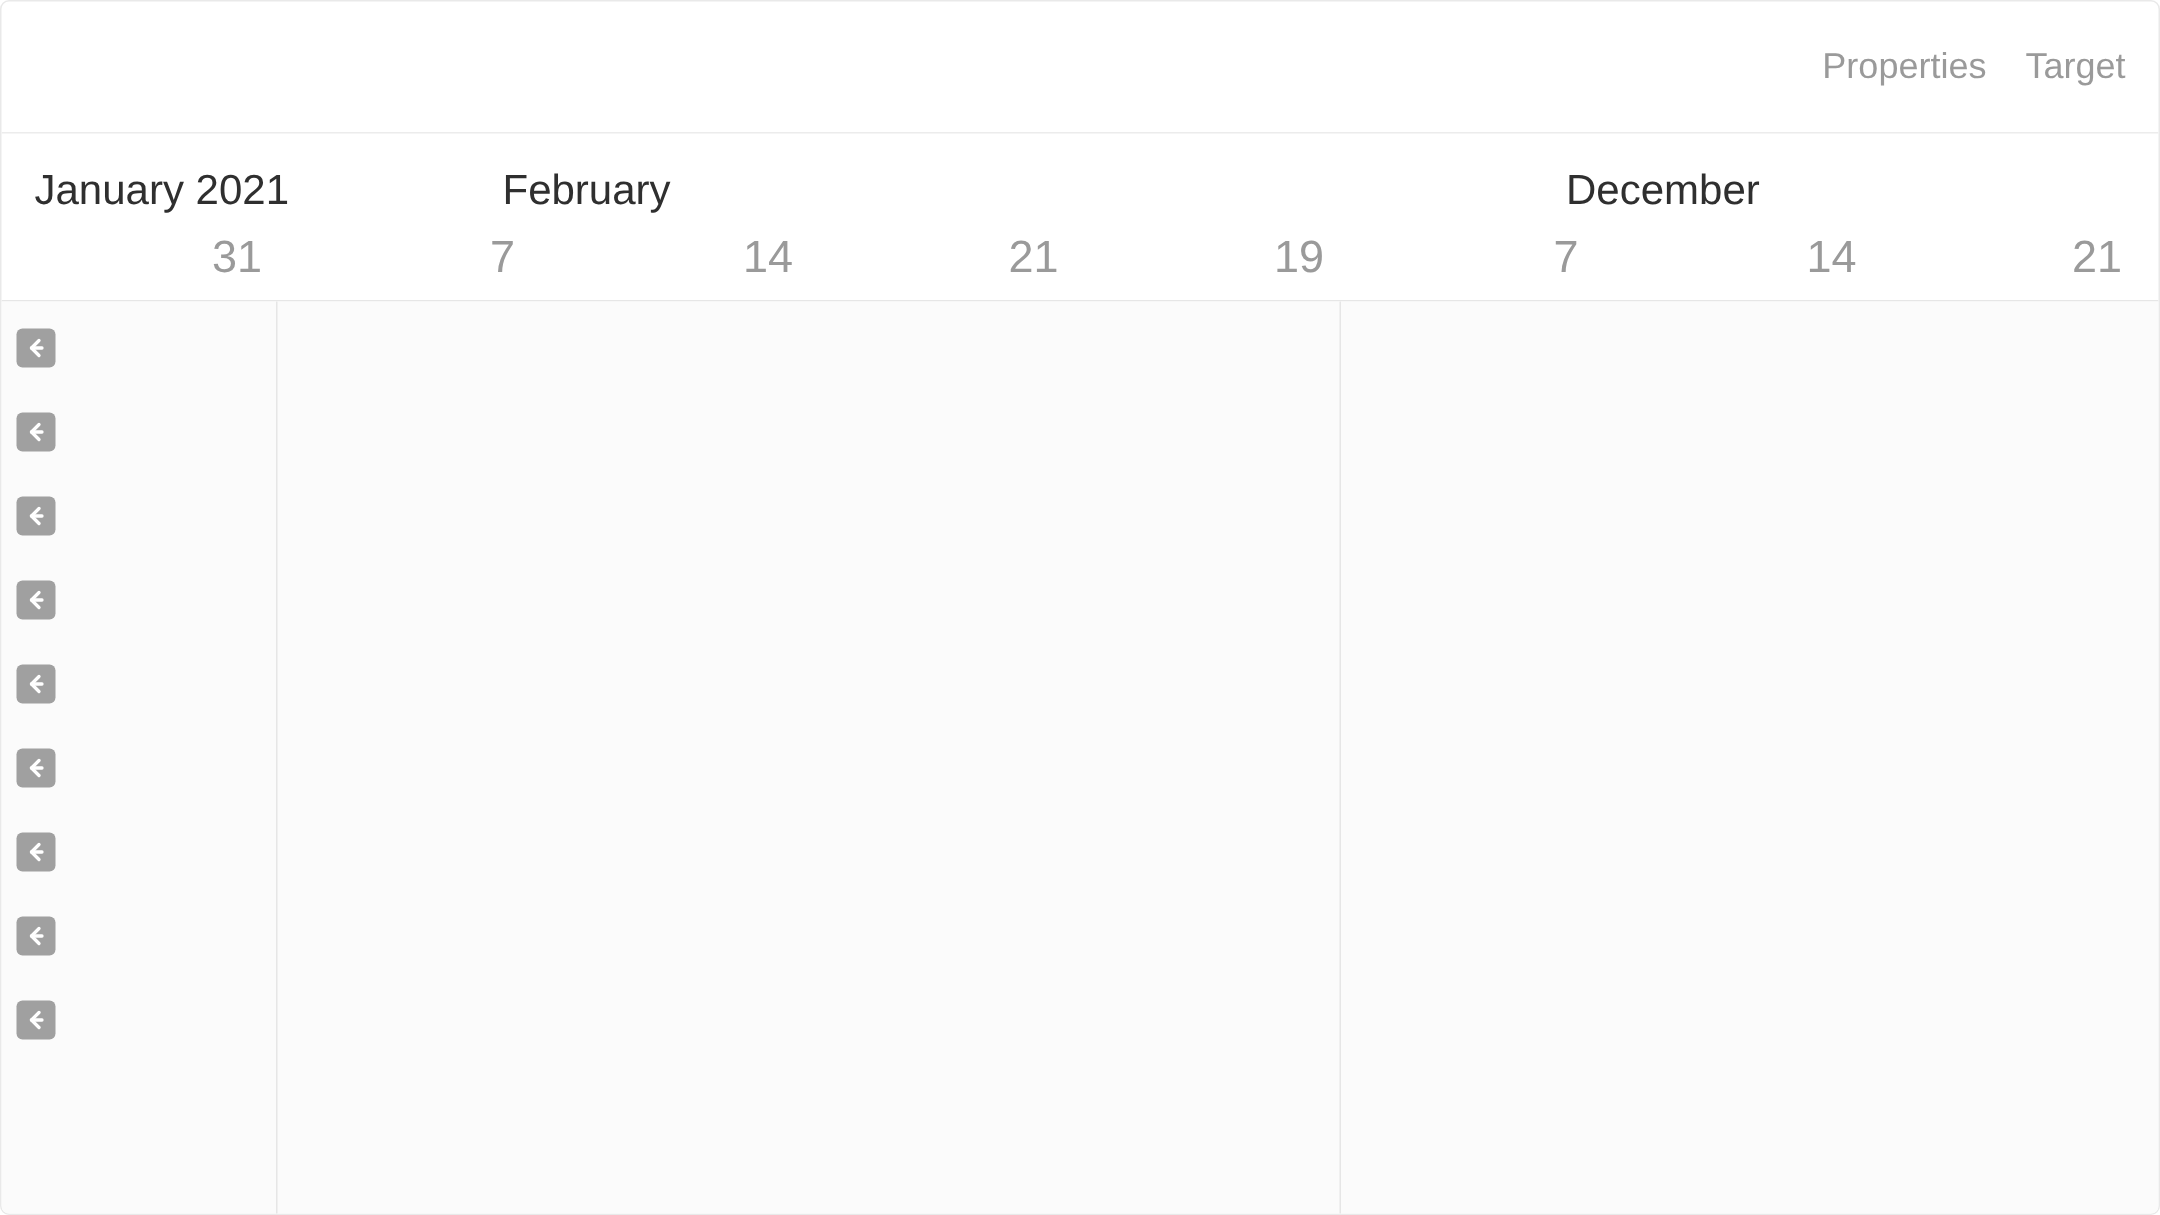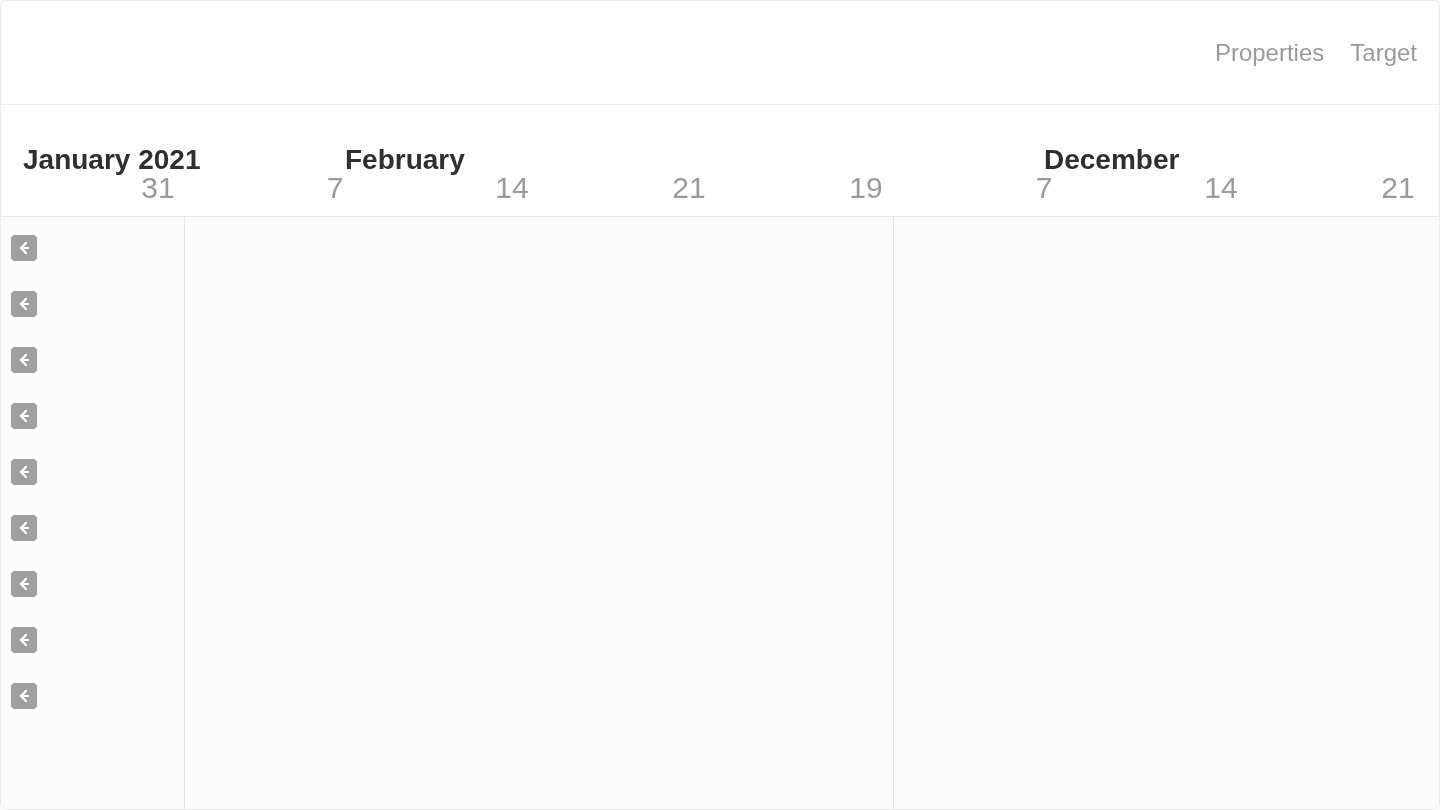--- a/index.html
+++ b/index.html
@@ -7,21 +7,21 @@
   body {
     font-family: -apple-system, BlinkMacSystemFont, "Segoe UI", Helvetica, Arial, sans-serif;
     background: #ffffff;
     border: 1px solid #e9e9e9;
     border-radius: 6px;
     position: relative;
   }
 
   
   .toolbar {
-    height: 104px;
+    height: 88px;
     display: flex;
     align-items: center;
     justify-content: flex-end;
     gap: 26px;
     padding-right: 22px;
     border-bottom: 1px solid #ececec;
   }
   .toolbar-item {
     font-size: 24px;
     color: #9a9a9a;
@@ -35,23 +35,22 @@
   
   .timeline-header {
     position: relative;
     height: 112px;
     border-bottom: 1px solid #e6e6e6;
   }
   .month-label {
     position: absolute;
     top: 22px;
     font-size: 28px;
-    font-weight: 700;
+    font-weight: 400;
     color: #2f2f2f;
-    margin-top: 17px;
   }
   .day-label {
     position: absolute;
     top: 66px;
     font-size: 30px;
     font-weight: 400;
     color: #9a9a9a;
     transform: translateX(-50%);
   }
 
@@ -92,21 +91,21 @@
     <span>Properties</span>
   </div>
   <div class="toolbar-item">
     <span>Target</span>
   </div>
 </div>
 
 <div class="timeline-header">
   <div id="months-container">
       <div class="month-label" style="left: 22px;">January 2021</div>
-      <div class="month-label" style="left: 344px;">February</div>
+      <div class="month-label" style="left: 334px;">February</div>
       <div class="month-label" style="left: 1043px;">December</div>
     </div>
   <div id="days-container">
       <div class="day-label" style="left: 157px;">31</div>
       <div class="day-label" style="left: 334px;">7</div>
       <div class="day-label" style="left: 511px;">14</div>
       <div class="day-label" style="left: 688px;">21</div>
       <div class="day-label" style="left: 865px;">19</div>
       <div class="day-label" style="left: 1043px;">7</div>
       <div class="day-label" style="left: 1220px;">14</div>

